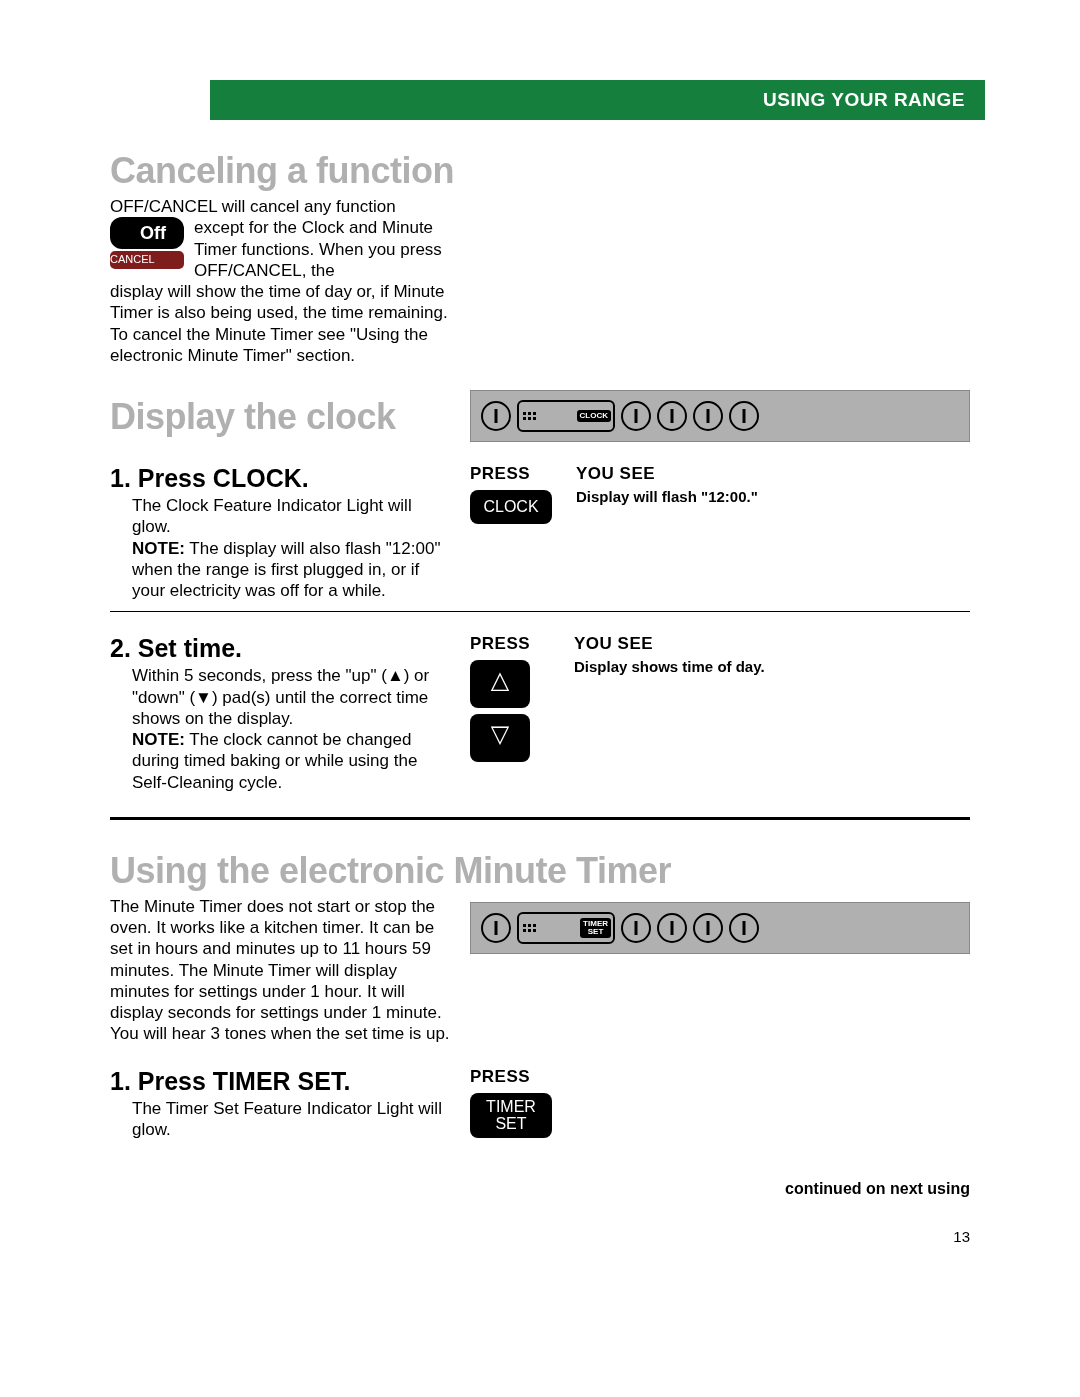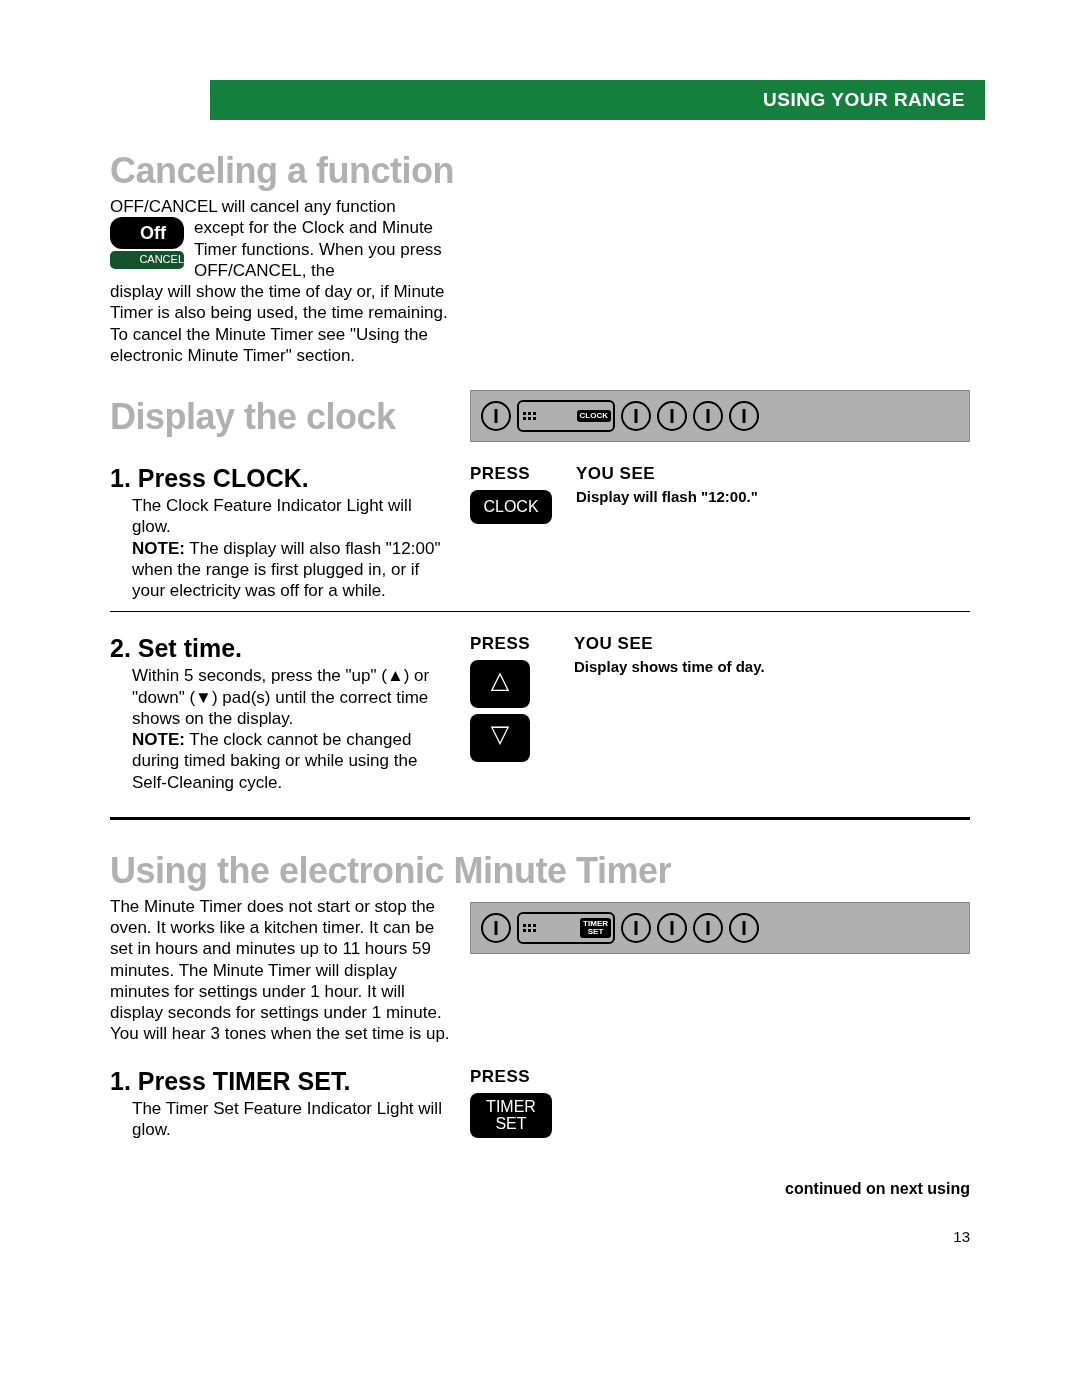--- a/index.html
+++ b/index.html
@@ -79,24 +79,24 @@
   .off-btn {
     background: #000;
     color: #fff;
     font-weight: bold;
     font-size: 18px;
     text-align: center;
     border-radius: 12px;
     padding: 5px 0 4px 12px;
   }
   .cancel-sub {
-    background: #14532d;
+    background: #7f1d1d;
     color: #fff;
     font-size: 11px;
-    text-align: right;
+    text-align: left;
     border-radius: 5px;
     padding: 2px 0;
     margin-top: 2px;
   }
   .divider {
     border: none;
     border-top: 1px solid #000;
     margin: 10px 0 0 0;
   }
   .divider-heavy {

